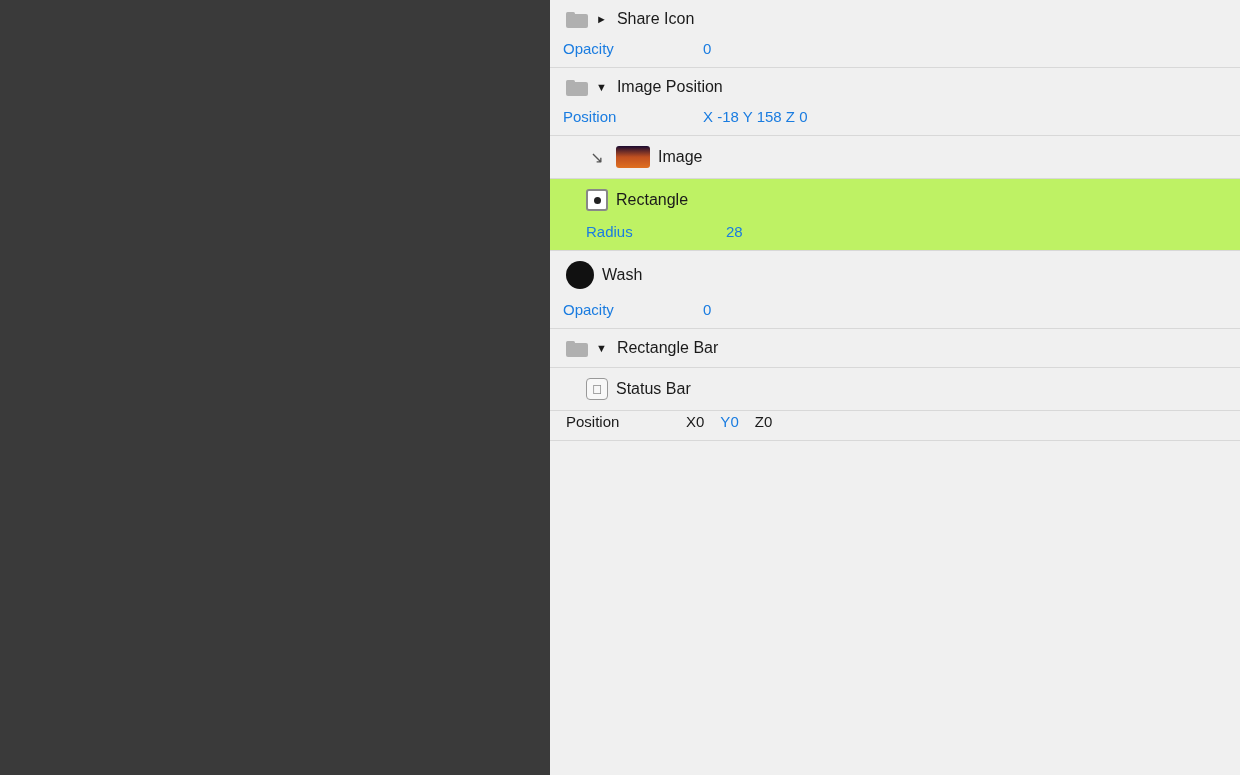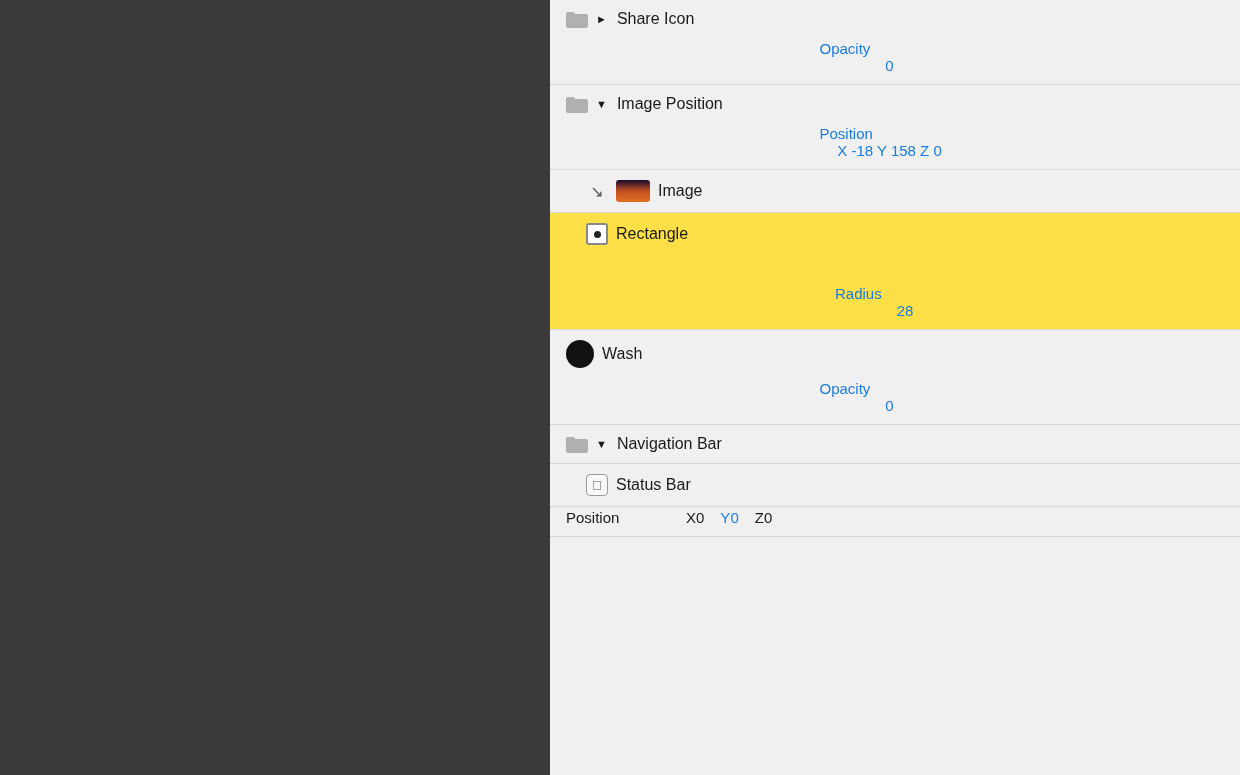--- a/index.html
+++ b/index.html
@@ -28,44 +28,42 @@
     }
 
     .layer-row {
       display: flex;
       flex-direction: column;
       border-bottom: 1px solid #d8d8d8;
       background: #f0f0f0;
     }
 
     .layer-row.selected {
-      background: #fde047;
-      gap: 28px;
+      background: #bef264;
     }
 
     .layer-row-main {
       display: flex;
       align-items: center;
       padding: 10px 16px;
       gap: 8px;
     }
 
     .layer-name {
       font-size: 16px;
       font-weight: 400;
       color: #1a1a1a;
       text-align: center;
     }
 
     .layer-prop {
       display: flex;
       align-items: center;
-      padding: 2px 16px 10px 5px;
+      padding: 2px 16px 10px 13px;
       gap: 0;
-      flex-direction: column;
     }
 
     .prop-label {
       font-size: 15px;
       color: #1a7ce0;
       min-width: 140px;
     }
 
     .prop-value {
       font-size: 15px;
@@ -286,21 +284,21 @@
 
   <div class="layer-row">
     <div class="layer-row-main">
       <div class="icon-folder">
         <svg viewBox="0 0 22 18" fill="none">
           <rect x="0" y="4" width="22" height="14" rx="2" fill="#b0b0b0"></rect>
           <rect x="0" y="2" width="9" height="5" rx="1.5" fill="#b0b0b0"></rect>
         </svg>
       </div>
       <span class="icon-triangle">▼</span>
-      <span class="layer-name">Navigation Bar</span>
+      <span class="layer-name">Rectangle Bar</span>
     </div>
   </div>
 
   <div class="layer-row">
     <div class="layer-row-main layer-indent">
       <div class="icon-apple"></div>
       <span class="layer-name">Status Bar</span>
     </div>
   </div>
 

